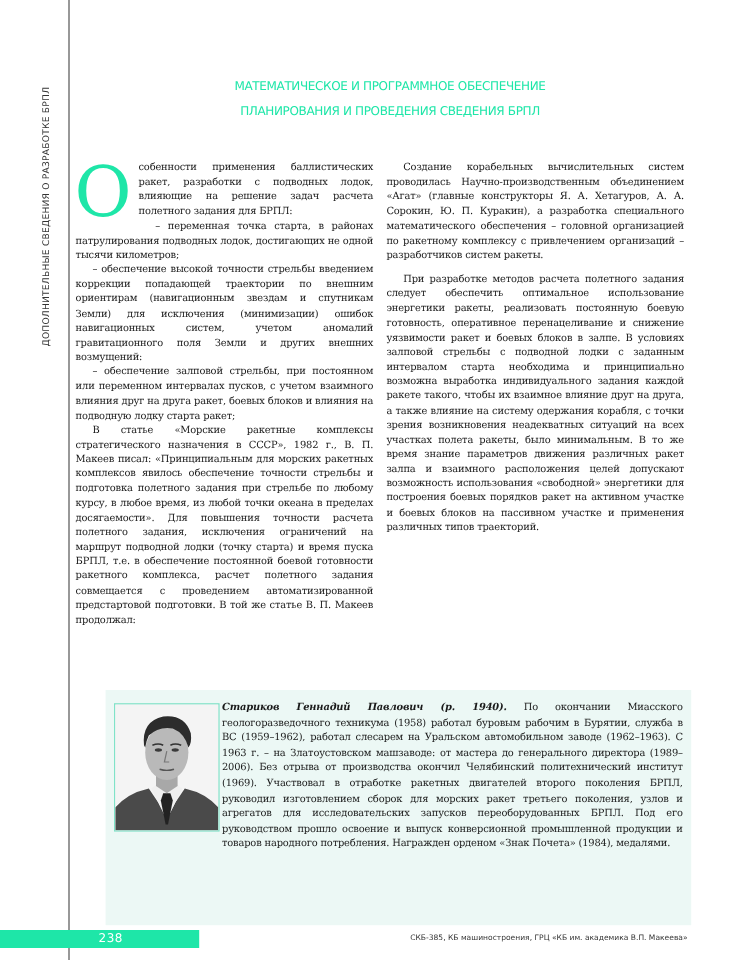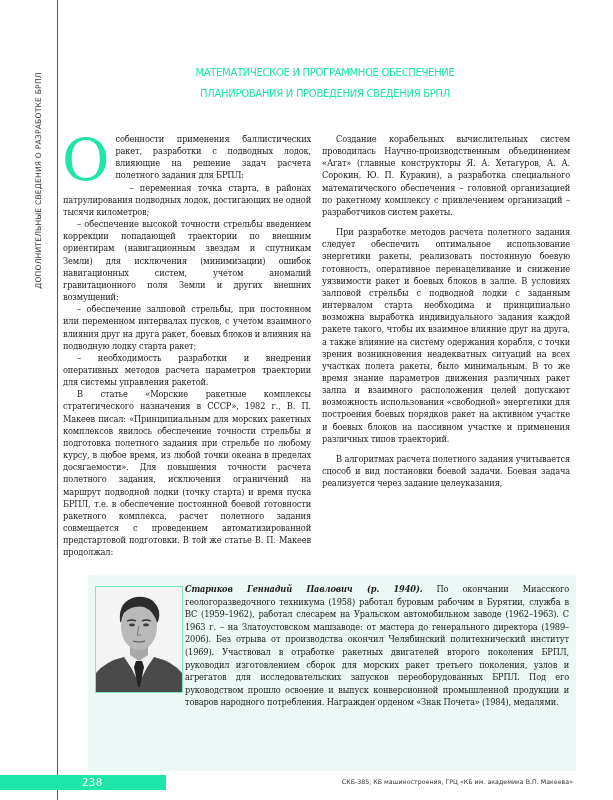--- a/index.html
+++ b/index.html
@@ -158,28 +158,26 @@
 <h1 class="title">
   <span>МАТЕМАТИЧЕСКОЕ И ПРОГРАММНОЕ ОБЕСПЕЧЕНИЕ</span><br>
   <span>ПЛАНИРОВАНИЯ И ПРОВЕДЕНИЯ СВЕДЕНИЯ БРПЛ</span>
 </h1>
 
 <div class="col col-left">
   <p class="first-para"><span class="dropcap">О</span><span>собенности применения баллистических ракет, разработки с подводных лодок, влияющие на решение задач расчета полетного задания для БРПЛ:</span></p>
   <p>– переменная точка старта, в районах патрулирования подводных лодок, достигающих не одной тысячи километров;</p>
   <p>– обеспечение высокой точности стрельбы введением коррекции попадающей траектории по внешним ориентирам (навигационным звездам и спутникам Земли) для исключения (минимизации) ошибок навигационных систем, учетом аномалий гравитационного поля Земли и других внешних возмущений:</p>
   <p>– обеспечение залповой стрельбы, при постоянном или переменном интервалах пусков, с учетом взаимного влияния друг на друга ракет, боевых блоков и влияния на подводную лодку старта ракет;</p>
-  <p>– необходимость разработки и внедрения оперативных методов расчета параметров траектории для системы управления ракетой.</p>
   <p>В статье «Морские ракетные комплексы стратегического назначения в СССР», 1982 г., В. П. Макеев писал: «Принципиальным для морских ракетных комплексов явилось обеспечение точности стрельбы и подготовка полетного задания при стрельбе по любому курсу, в любое время, из любой точки океана в пределах досягаемости». Для повышения точности расчета полетного задания, исключения ограничений на маршрут подводной лодки (точку старта) и время пуска БРПЛ, т.е. в обеспечение постоянной боевой готовности ракетного комплекса, расчет полетного задания совмещается с проведением автоматизированной предстартовой подготовки. В той же статье В. П. Макеев продолжал:</p>
 </div>
 
 <div class="col col-right">
   <p>Создание корабельных вычислительных систем проводилась Научно-производственным объединением «Агат» (главные конструкторы Я. А. Хетагуров, А. А. Сорокин, Ю. П. Куракин), а разработка специального математического обеспечения – головной организацией по ракетному комплексу с привлечением организаций – разработчиков систем ракеты.</p>
   <p class="gap">При разработке методов расчета полетного задания следует обеспечить оптимальное использование энергетики ракеты, реализовать постоянную боевую готовность, оперативное перенацеливание и снижение уязвимости ракет и боевых блоков в залпе. В условиях залповой стрельбы с подводной лодки с заданным интервалом старта необходима и принципиально возможна выработка индивидуального задания каждой ракете такого, чтобы их взаимное влияние друг на друга, а также влияние на систему одержания корабля, с точки зрения возникновения неадекватных ситуаций на всех участках полета ракеты, было минимальным. В то же время знание параметров движения различных ракет залпа и взаимного расположения целей допускают возможность использования «свободной» энергетики для построения боевых порядков ракет на активном участке и боевых блоков на пассивном участке и применения различных типов траекторий.</p>
-  <p class="gap">В алгоритмах расчета полетного задания учитывается способ и вид постановки боевой задачи. Боевая задача реализуется через задание целеуказания,</p>
 </div>
 
 <div class="bio-box">
   <div class="bio-photo">
     <svg width="86" height="105" viewBox="0 0 86 105">
       <rect x="0" y="0" width="86" height="105" fill="#f4f4f4"></rect>
 
       <path d="M0 105 L0 86 Q10 74 28 70 L36 82 L43 96 L50 82 L58 70 Q76 74 86 86 L86 105 Z" fill="#4a4a4a"></path>
 
       <path d="M30 70 L43 96 L56 70 L50 66 L43 72 L36 66 Z" fill="#f0f0f0"></path>

